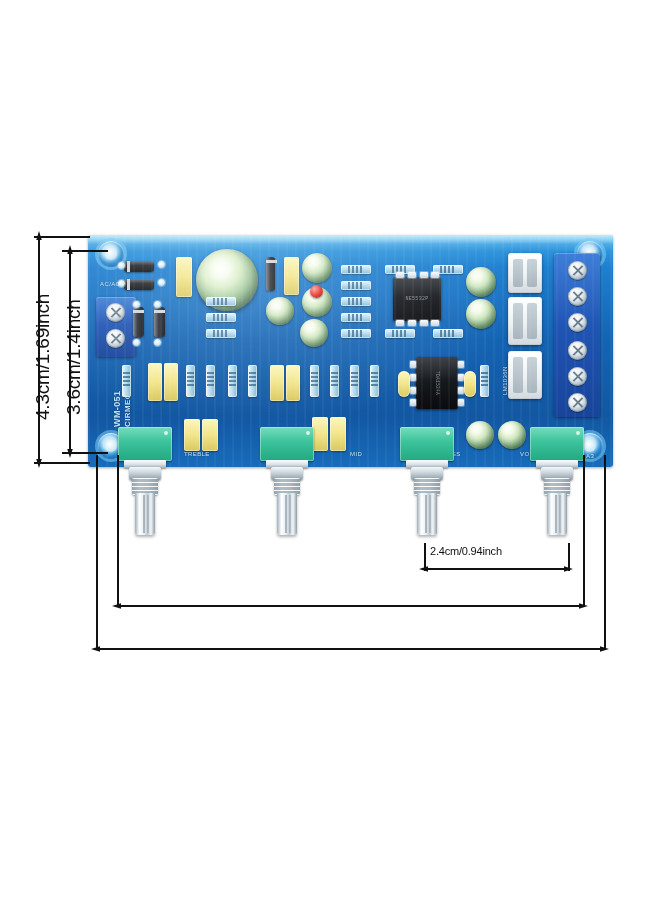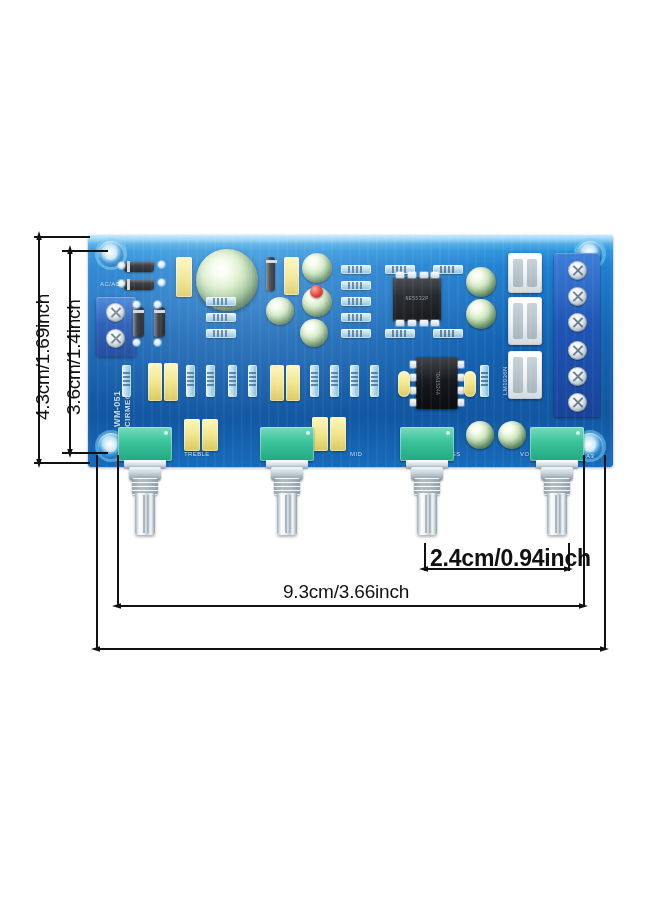--- a/index.html
+++ b/index.html
@@ -141,21 +141,21 @@
   .dimv::before{ content:""; position:absolute; left:-4px; top:-1px;
     border:5px solid transparent; border-bottom:9px solid #111; border-top:0;
     width:0;height:0; transform:translateY(-8px) scaleX(.55);}
   .dimv::after{ content:""; position:absolute; left:-4px; bottom:-1px;
     border:5px solid transparent; border-top:9px solid #111; border-bottom:0;
     width:0;height:0; transform:translateY(8px) scaleX(.55);}
 
   .dimlabel{ position:absolute; color:#111; font-size:19px; letter-spacing:-.2px;
     font-family:"Liberation Sans", sans-serif; white-space:nowrap; }
   .dimlabel-v{ transform-origin:0 0; transform:rotate(-90deg); }
-  .dimlabel-sm{ font-size:23px;font-weight:bold; }
+  .dimlabel-sm{ font-size:11px; }
 </style>
 </head>
 <body>
 
 <div id="stage">
 
   <div class="board">
     <div class="glow-top"></div>
 
     <div class="mhole" style="left:10px;top:6px;">
@@ -354,17 +354,16 @@
   <div class="ext extv" style="left:604px;top:455px;height:195px;"></div>
   <div class="ext extv" style="left:117px;top:455px;height:152px;"></div>
   <div class="ext extv" style="left:583px;top:455px;height:152px;"></div>
 
   <div class="ext extv" style="left:424px;top:543px;height:28px;"></div>
   <div class="ext extv" style="left:568px;top:543px;height:28px;"></div>
   <div class="dimh" style="left:428px;top:568px;width:136px;"></div>
   <div class="dimlabel dimlabel-sm" style="left:430px;top:545px;">2.4cm/0.94inch</div>
 
   <div class="dimh" style="left:121px;top:605px;width:458px;"></div>
-  <div class="dimlabel" style="left:283px;top:581px;">9.3cm/3.66inch</div>
 
   <div class="dimh" style="left:100px;top:648px;width:500px;"></div>
 
 </div>
 
 </body></html>

